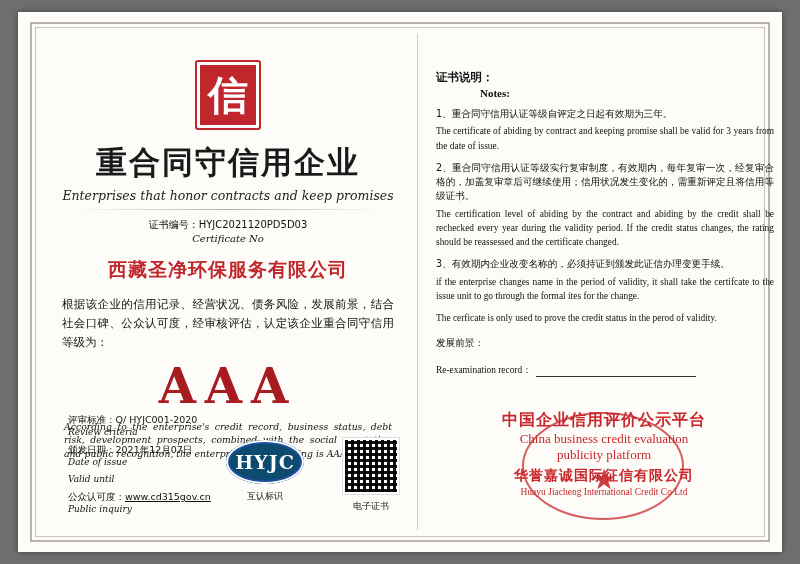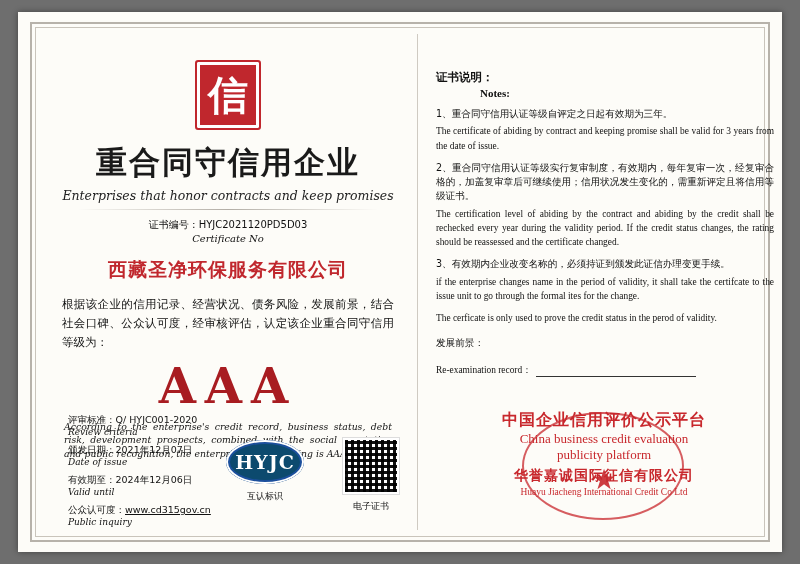--- a/index.html
+++ b/index.html
@@ -364,23 +364,20 @@
           </div>
           <div class="meta-en">Review criteria</div>
         </div>
         <div class="meta-row">
           <div class="meta-cn">
             <span>颁发日期：</span><span>2021年12月07日</span>
           </div>
           <div class="meta-en">Date of issue</div>
         </div>
         <div class="meta-row">
-          <div class="meta-cn">
-            <span>有效期至：</span><span>2024年12月06日</span>
-          </div>
           <div class="meta-en">Valid until</div>
         </div>
         <div class="meta-row">
           <div class="meta-cn">
             <span>公众认可度：</span><span class="meta-url">www.cd315gov.cn</span>
           </div>
           <div class="meta-en">Public inquiry</div>
         </div>
       </div>
 

